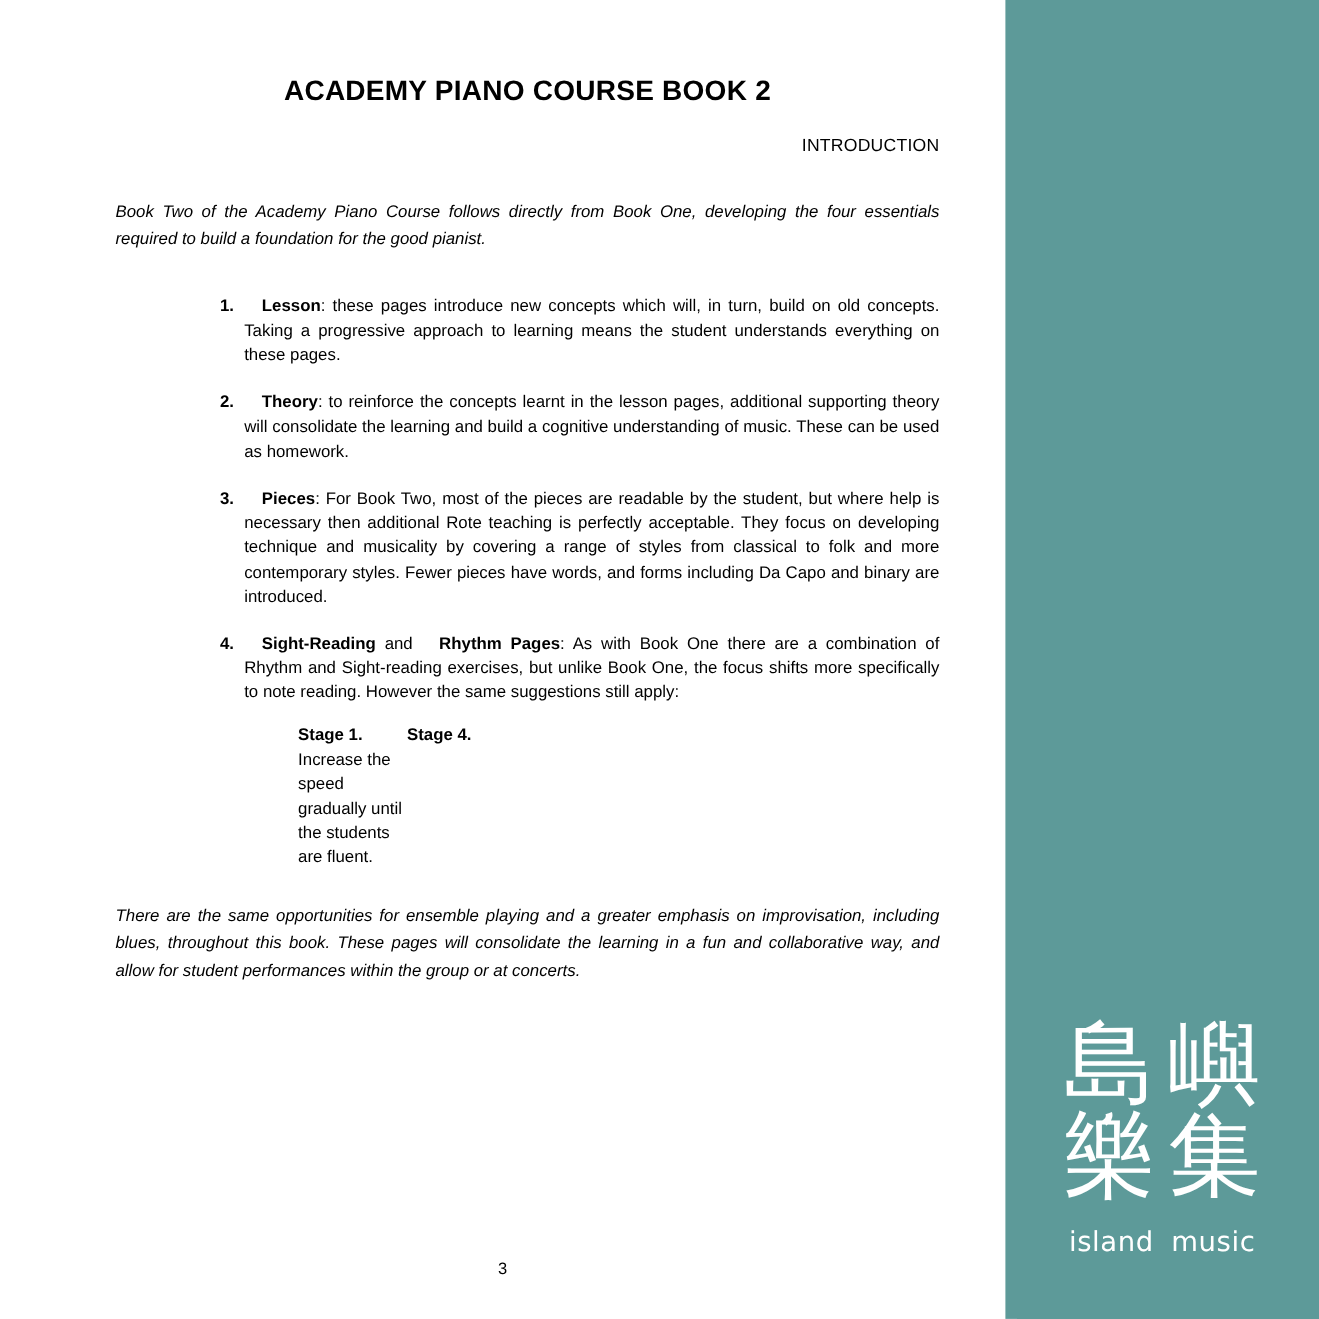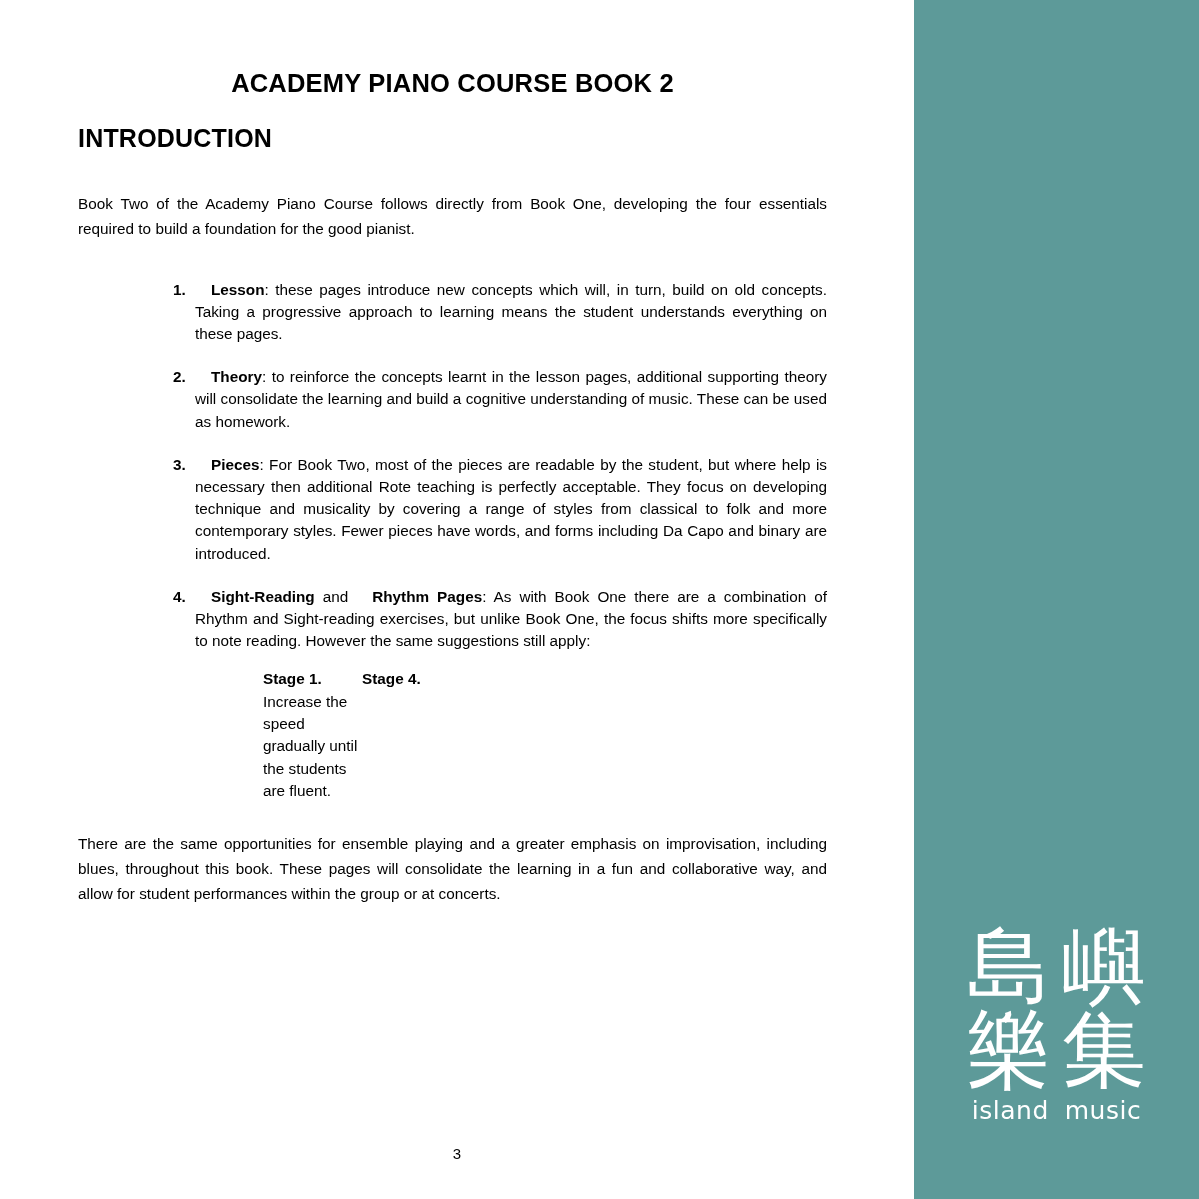--- a/index.html
+++ b/index.html
@@ -54,63 +54,64 @@
   }
   .logo-glyph {
     font-family: "DejaVu Sans", sans-serif;
     font-size: 84px;
     line-height: 0.98;
     color: #ffffff;
     text-align: center;
     font-weight: 400;
   }
   .logo-wordmark {
-    margin-top: 4px;
+    margin-top: 22px;
     font-family: "DejaVu Sans", sans-serif;
     font-size: 25px;
     letter-spacing: 0.5px;
     color: #ffffff;
     white-space: nowrap;
   }
   .logo-wordmark .wm-gap { display: inline-block; width: 16px; }
   .logo-wordmark .wm-note { position: relative; }
 
   
   #content {
     position: absolute;
-    left: 78px;
+    left: 105px;
     top: 0;
     width: 749px; 
   }
 
   h1.doc-title {
     margin: 0;
     padding-top: 68px;
     font-size: 25.5px;
     font-weight: bold;
     letter-spacing: 0.2px;
     text-align: center;
     line-height: 1.2;
   }
   h2.doc-subtitle {
     margin: 0;
     padding-top: 24px;
-    font-size: 25px;
-    font-weight: bold;
+    font-size: 16px;
+    font-weight: normal;
     letter-spacing: 0.2px;
-    text-align: left;
+    text-align: right;
     line-height: 1.2;
   }
 
   p.body-para {
     margin: 0;
     font-size: 15.3px;
     line-height: 25px;
     text-align: justify;
     text-justify: inter-word;
+    font-style: italic;
   }
   #intro-para { padding-top: 38px; }
 
   
   ol.numbered-list {
     margin: 0;
     padding: 0;
     list-style: none;
     padding-top: 38px;
   }
@@ -130,21 +131,21 @@
     left: 0;
     top: 0;
     font-weight: bold;
     font-size: 15.3px;
   }
   .lead { font-weight: bold; margin-left: 16px; }
 
   
   .stages {
     margin-top: 16px;
-    margin-left: 68px;   
+    margin-left: 49px;   
     display: grid;
     grid-template-columns: 99px 1fr;
     row-gap: 0;
     font-size: 15.3px;
     line-height: 22.3px;
   }
   .stages .stage-label {
     font-weight: bold;
     white-space: nowrap;
   }

